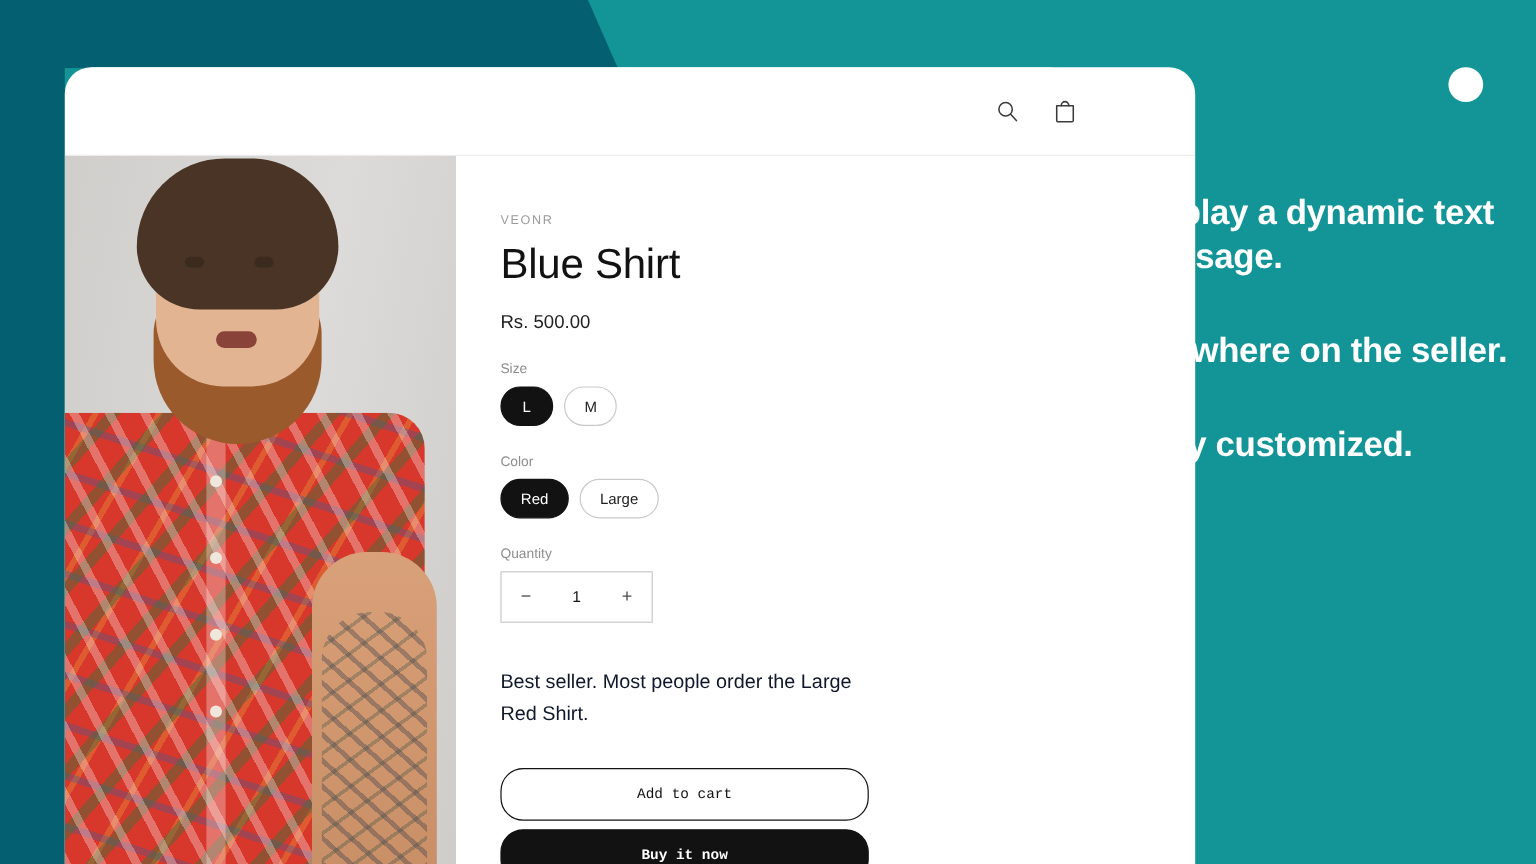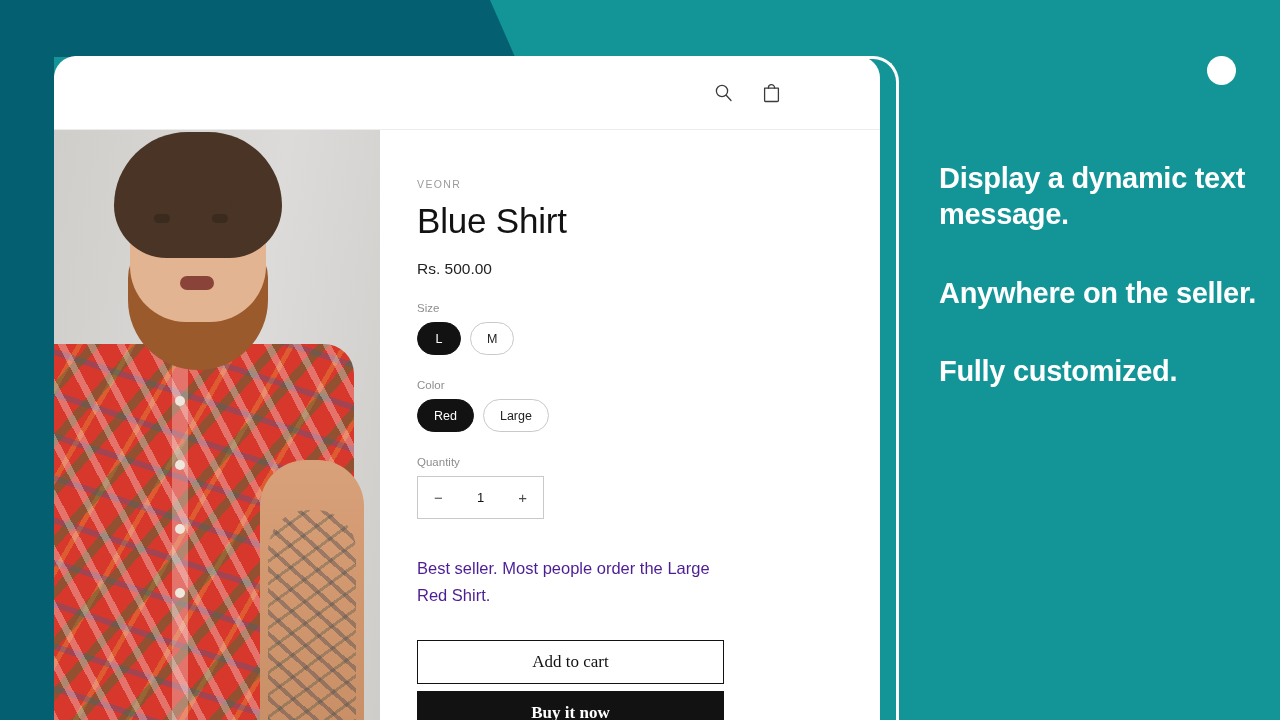--- a/index.html
+++ b/index.html
@@ -40,21 +40,21 @@
     border-top-left-radius: 26px;
     border-top-right-radius: 26px;
     border-bottom: none;
     background: transparent;
   }
 
   
   #content-card {
     position: absolute;
     left: 54px; top: 56px;
-    width: 826px; height: 664px;
+    width: 942px; height: 664px;
     background: #ffffff;
     border-top-left-radius: 22px;
     border-top-right-radius: 22px;
     overflow: hidden;
   }
 
   
   #store-header {
     position: relative;
     height: 74px;
@@ -210,31 +210,32 @@
   }
   .qty-btn {
     font-size: 15px; color: #4a4a4a; cursor: pointer; user-select: none;
     line-height: 1;
   }
   #qty-val { font-size: 13px; color: #121212; }
   #promo {
     margin-top: 36px;
     font-size: 16.5px;
     line-height: 1.62;
-    color: #4c1d95;
+    color: #0f172a;
     max-width: 300px;
   }
   .cta {
     width: 307px;
     height: 44px;
     margin-top: 14px;
-    font-size: 17px;
+    font-size: 12px;
     display: flex; align-items: center; justify-content: center;
     cursor: pointer;
-    font-family: Liberation Serif, serif;
+    font-family: Liberation Mono, monospace;
+    border-radius: 19px;
   }
   #add-to-cart {
     border: 1px solid #121212;
     background: #ffffff;
     color: #121212;
     margin-top: 32px;
   }
   #buy-now {
     border: 1px solid #121212;
     background: #121212;

